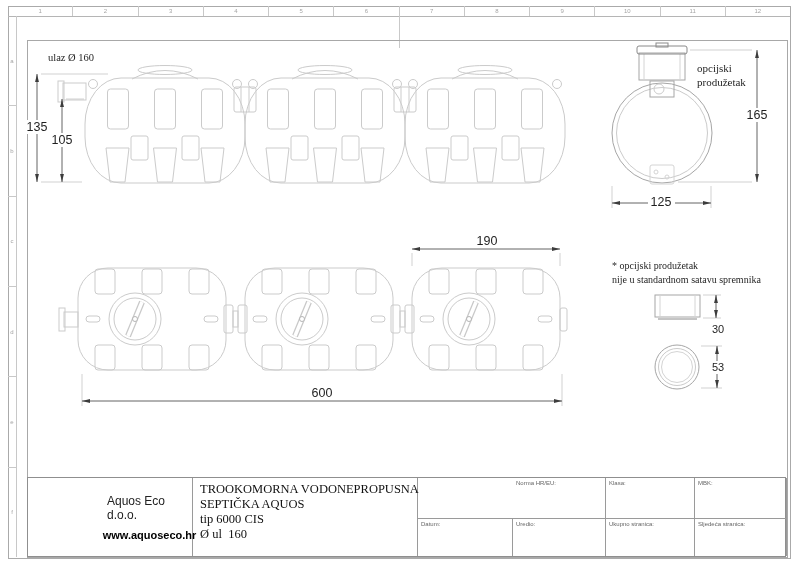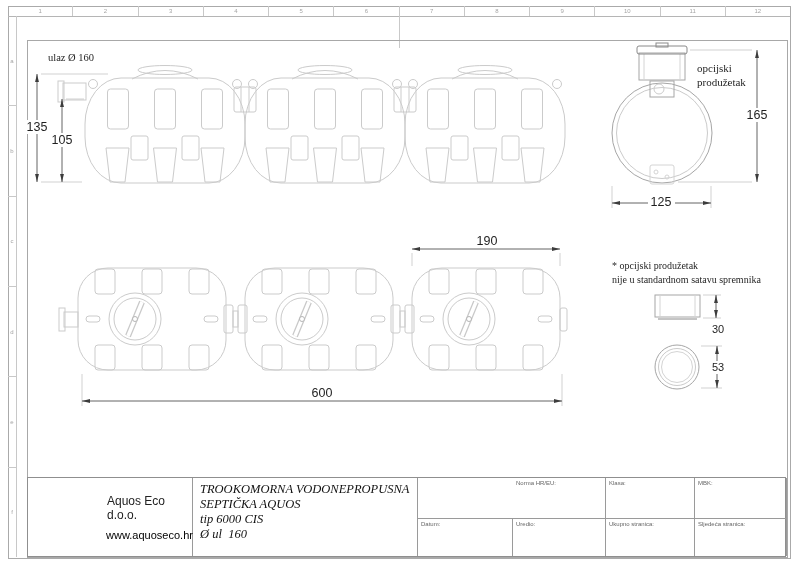--- a/index.html
+++ b/index.html
@@ -38,24 +38,24 @@
 
   
   .tb{position:absolute;left:27px;top:477px;width:759px;height:80px;background:#fff;
       border:1px solid #8f8f8f;box-sizing:border-box;}
   .tb .cell{position:absolute;box-sizing:border-box;border-right:1px solid #9a9a9a;}
   .tb .rowsplit{border-top:1px solid #9a9a9a;}
   .tb-logo{left:0;top:0;width:79px;height:78px;display:flex;align-items:center;justify-content:center;}
   .tb-company{left:79px;top:0;width:86px;height:78px;display:flex;flex-direction:column;
               align-items:center;justify-content:center;}
   .tb-company .name{font-size:12px;color:#222;}
-  .tb-company .web{font-size:11px;font-weight:normal;color:#000;margin-top:7px;}
+  .tb-company .web{font-size:11px;font-weight:bold;color:#000;margin-top:7px;}
   .tb-title{left:165px;top:0;width:225px;height:78px;padding:4px 0 0 7px;
             font-family:"Liberation Serif",serif;color:#111;}
-  .tb-title div{font-size:12.5px;line-height:15px;white-space:pre;font-style:italic;}
+  .tb-title div{font-size:12.5px;line-height:15px;white-space:pre;}
   .fl{position:absolute;left:3px;top:2px;font-size:6px;color:#666;}
   .c4a{left:390px;top:0;width:95px;height:40px;}
   .c5a{left:485px;top:0;width:93px;height:40px;}
   .c6a{left:578px;top:0;width:89px;height:40px;}
   .c7a{left:667px;top:0;width:92px;height:40px;border-right:none;}
   .c4b{left:390px;top:40px;width:95px;height:38px;}
   .c5b{left:485px;top:40px;width:93px;height:38px;}
   .c6b{left:578px;top:40px;width:89px;height:38px;}
   .c7b{left:667px;top:40px;width:92px;height:38px;border-right:none;}
   .projekt-value{position:absolute;left:0;top:12px;width:100%;text-align:center;

